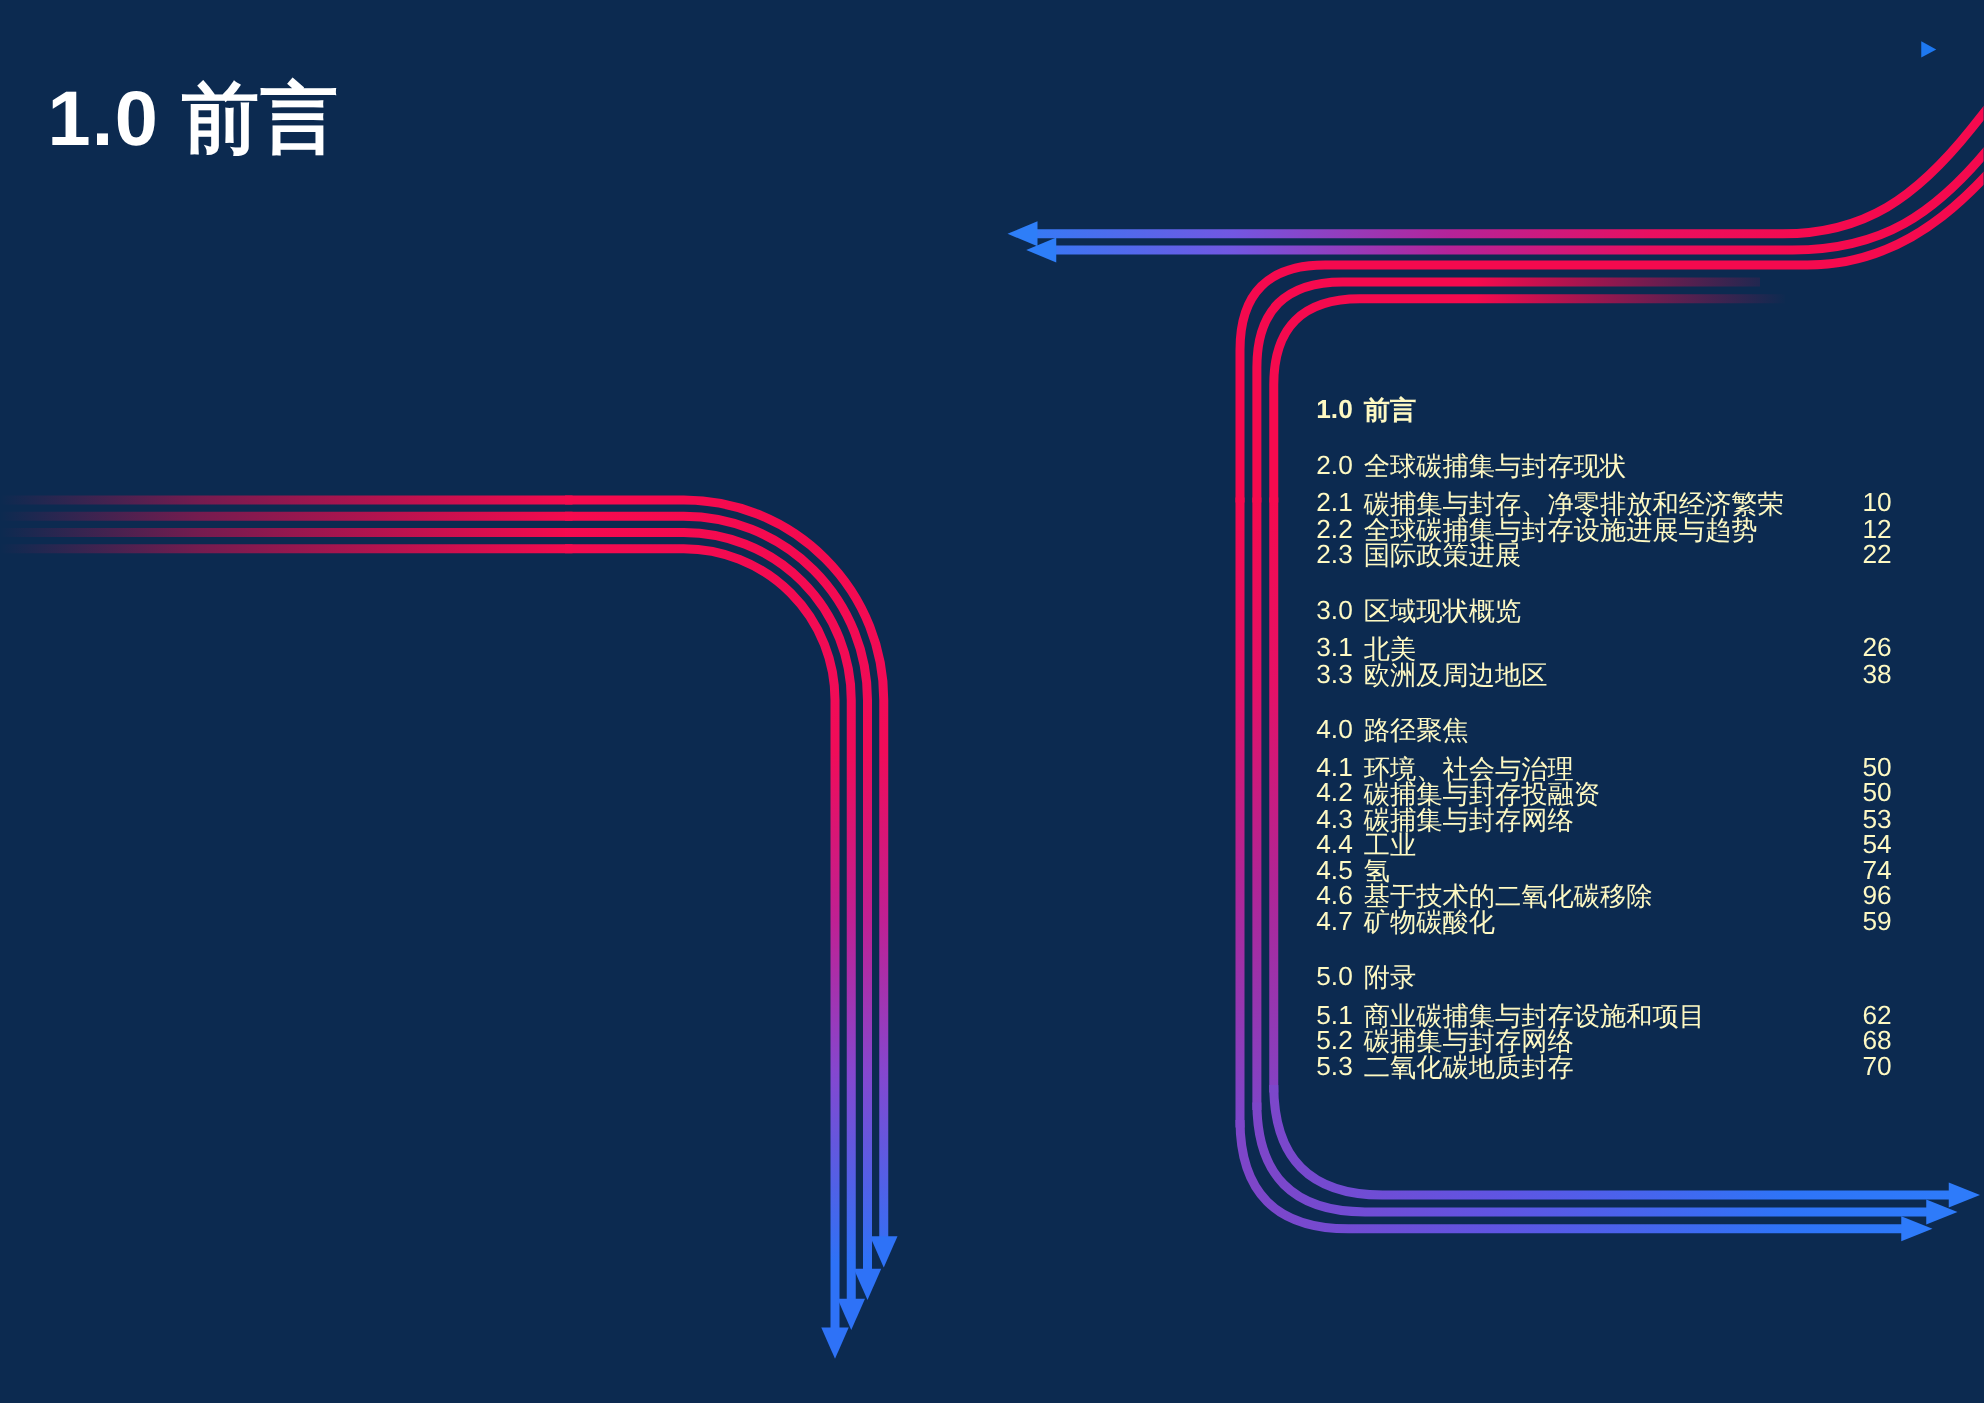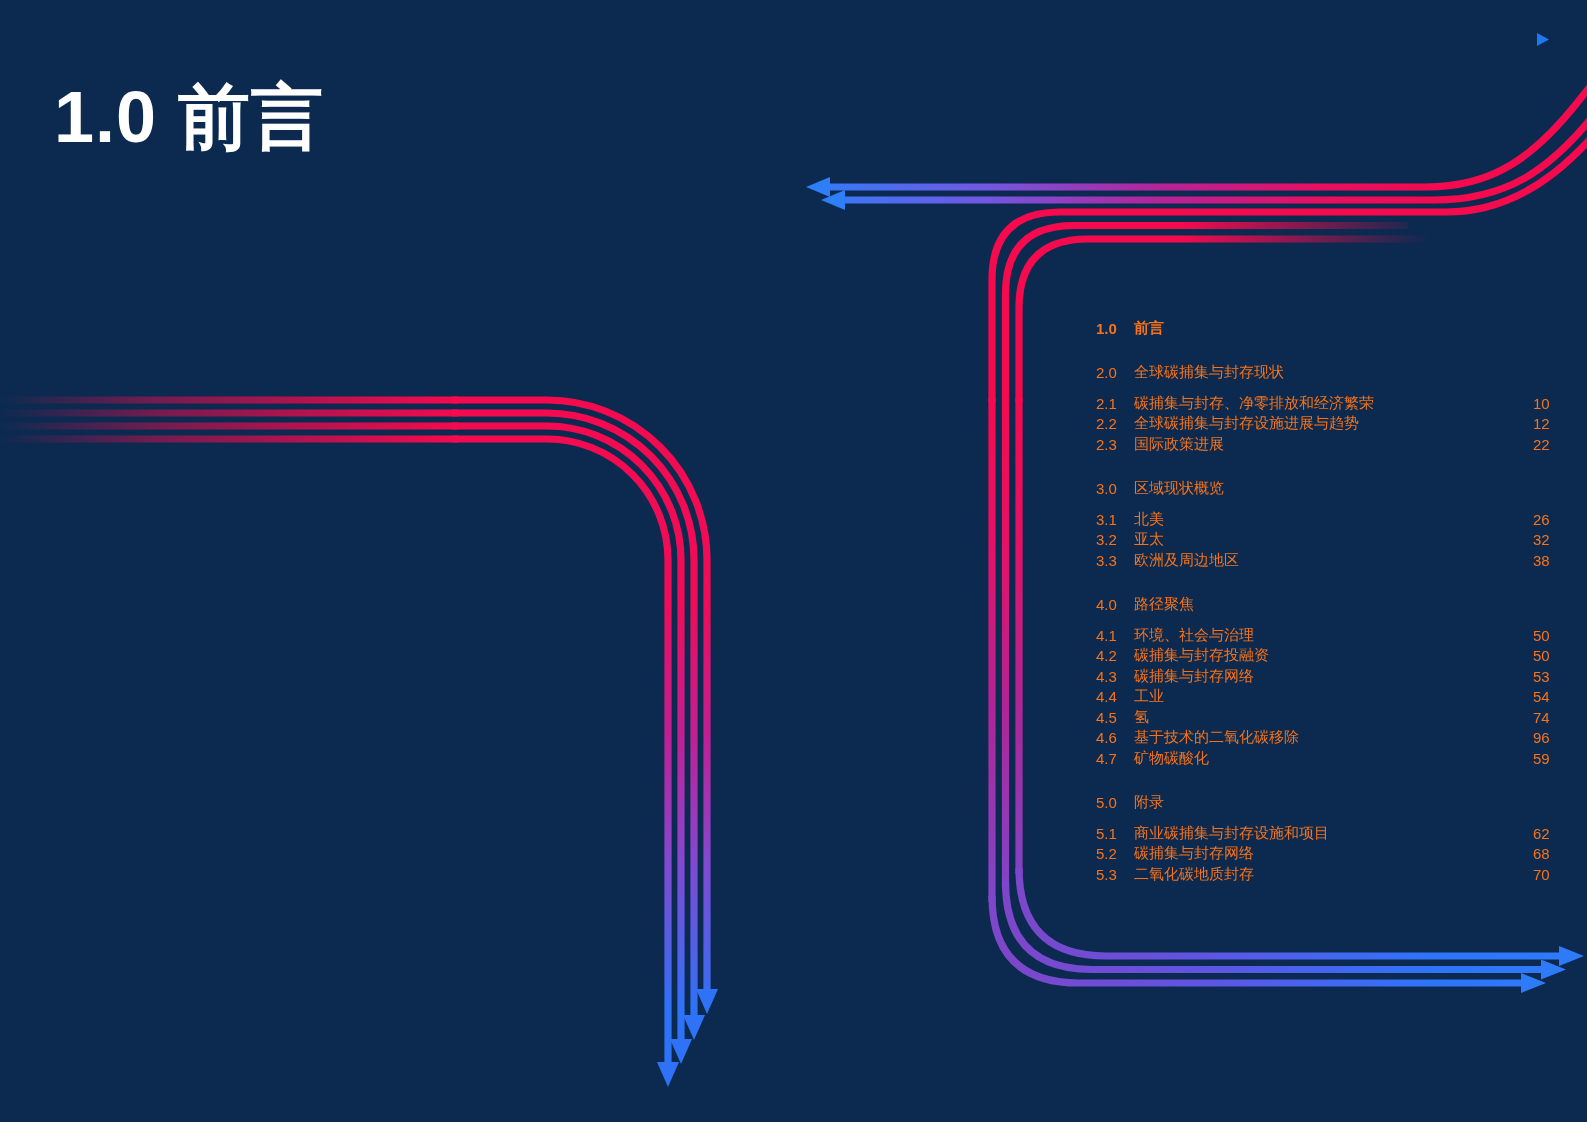--- a/index.html
+++ b/index.html
@@ -4,27 +4,27 @@
 <style>
   html,body{margin:0;padding:0;background:#0c2a50;}
   .page{
     position:relative;width:1587px;height:1122px;overflow:hidden;
     background:#0c2a50;
     font-family:"Liberation Sans","DejaVu Sans",sans-serif;
     color:#f4f6f9;
   }
   svg.decor{position:absolute;left:0;top:0;pointer-events:none;}
   .title{
-    position:absolute;left:38px;top:62px;margin:16px;
-    font-size:72px;font-weight:bold;color:#ffffff;line-height:1.1;
+    position:absolute;left:38px;top:62px;margin:0;
+    font-size:62px;font-weight:bold;color:#ffffff;line-height:1.1;
     letter-spacing:1px;white-space:nowrap;
   }
   .toc{
-    position:absolute;left:1096px;top:318px;width:471px;
-    font-size:15px;color:#f97316;
+    position:absolute;left:1053px;top:318px;width:471px;
+    font-size:21px;color:#fef9c3;
   }
   .row{display:flex;align-items:center;height:20.5px;cursor:pointer;}
   .row .num{flex:0 0 38px;}
   .row .t{flex:1 1 auto;white-space:nowrap;}
   .row .pg{flex:0 0 34px;}
   .row.header{margin:24px 0 10px 0;}
   .row.header:first-child{margin:0;}
   .row.current{font-weight:bold;}
 </style>
 </head>
@@ -155,25 +155,20 @@
         <span class="num">3.0</span>
         <span class="t">区域现状概览</span>
         <span class="pg"></span>
       </div>
       <div class="row">
         <span class="num">3.1</span>
         <span class="t">北美</span>
         <span class="pg">26</span>
       </div>
       <div class="row">
-        <span class="num">3.2</span>
-        <span class="t">亚太</span>
-        <span class="pg">32</span>
-      </div>
-      <div class="row">
         <span class="num">3.3</span>
         <span class="t">欧洲及周边地区</span>
         <span class="pg">38</span>
       </div>
       <div class="row header">
         <span class="num">4.0</span>
         <span class="t">路径聚焦</span>
         <span class="pg"></span>
       </div>
       <div class="row">

